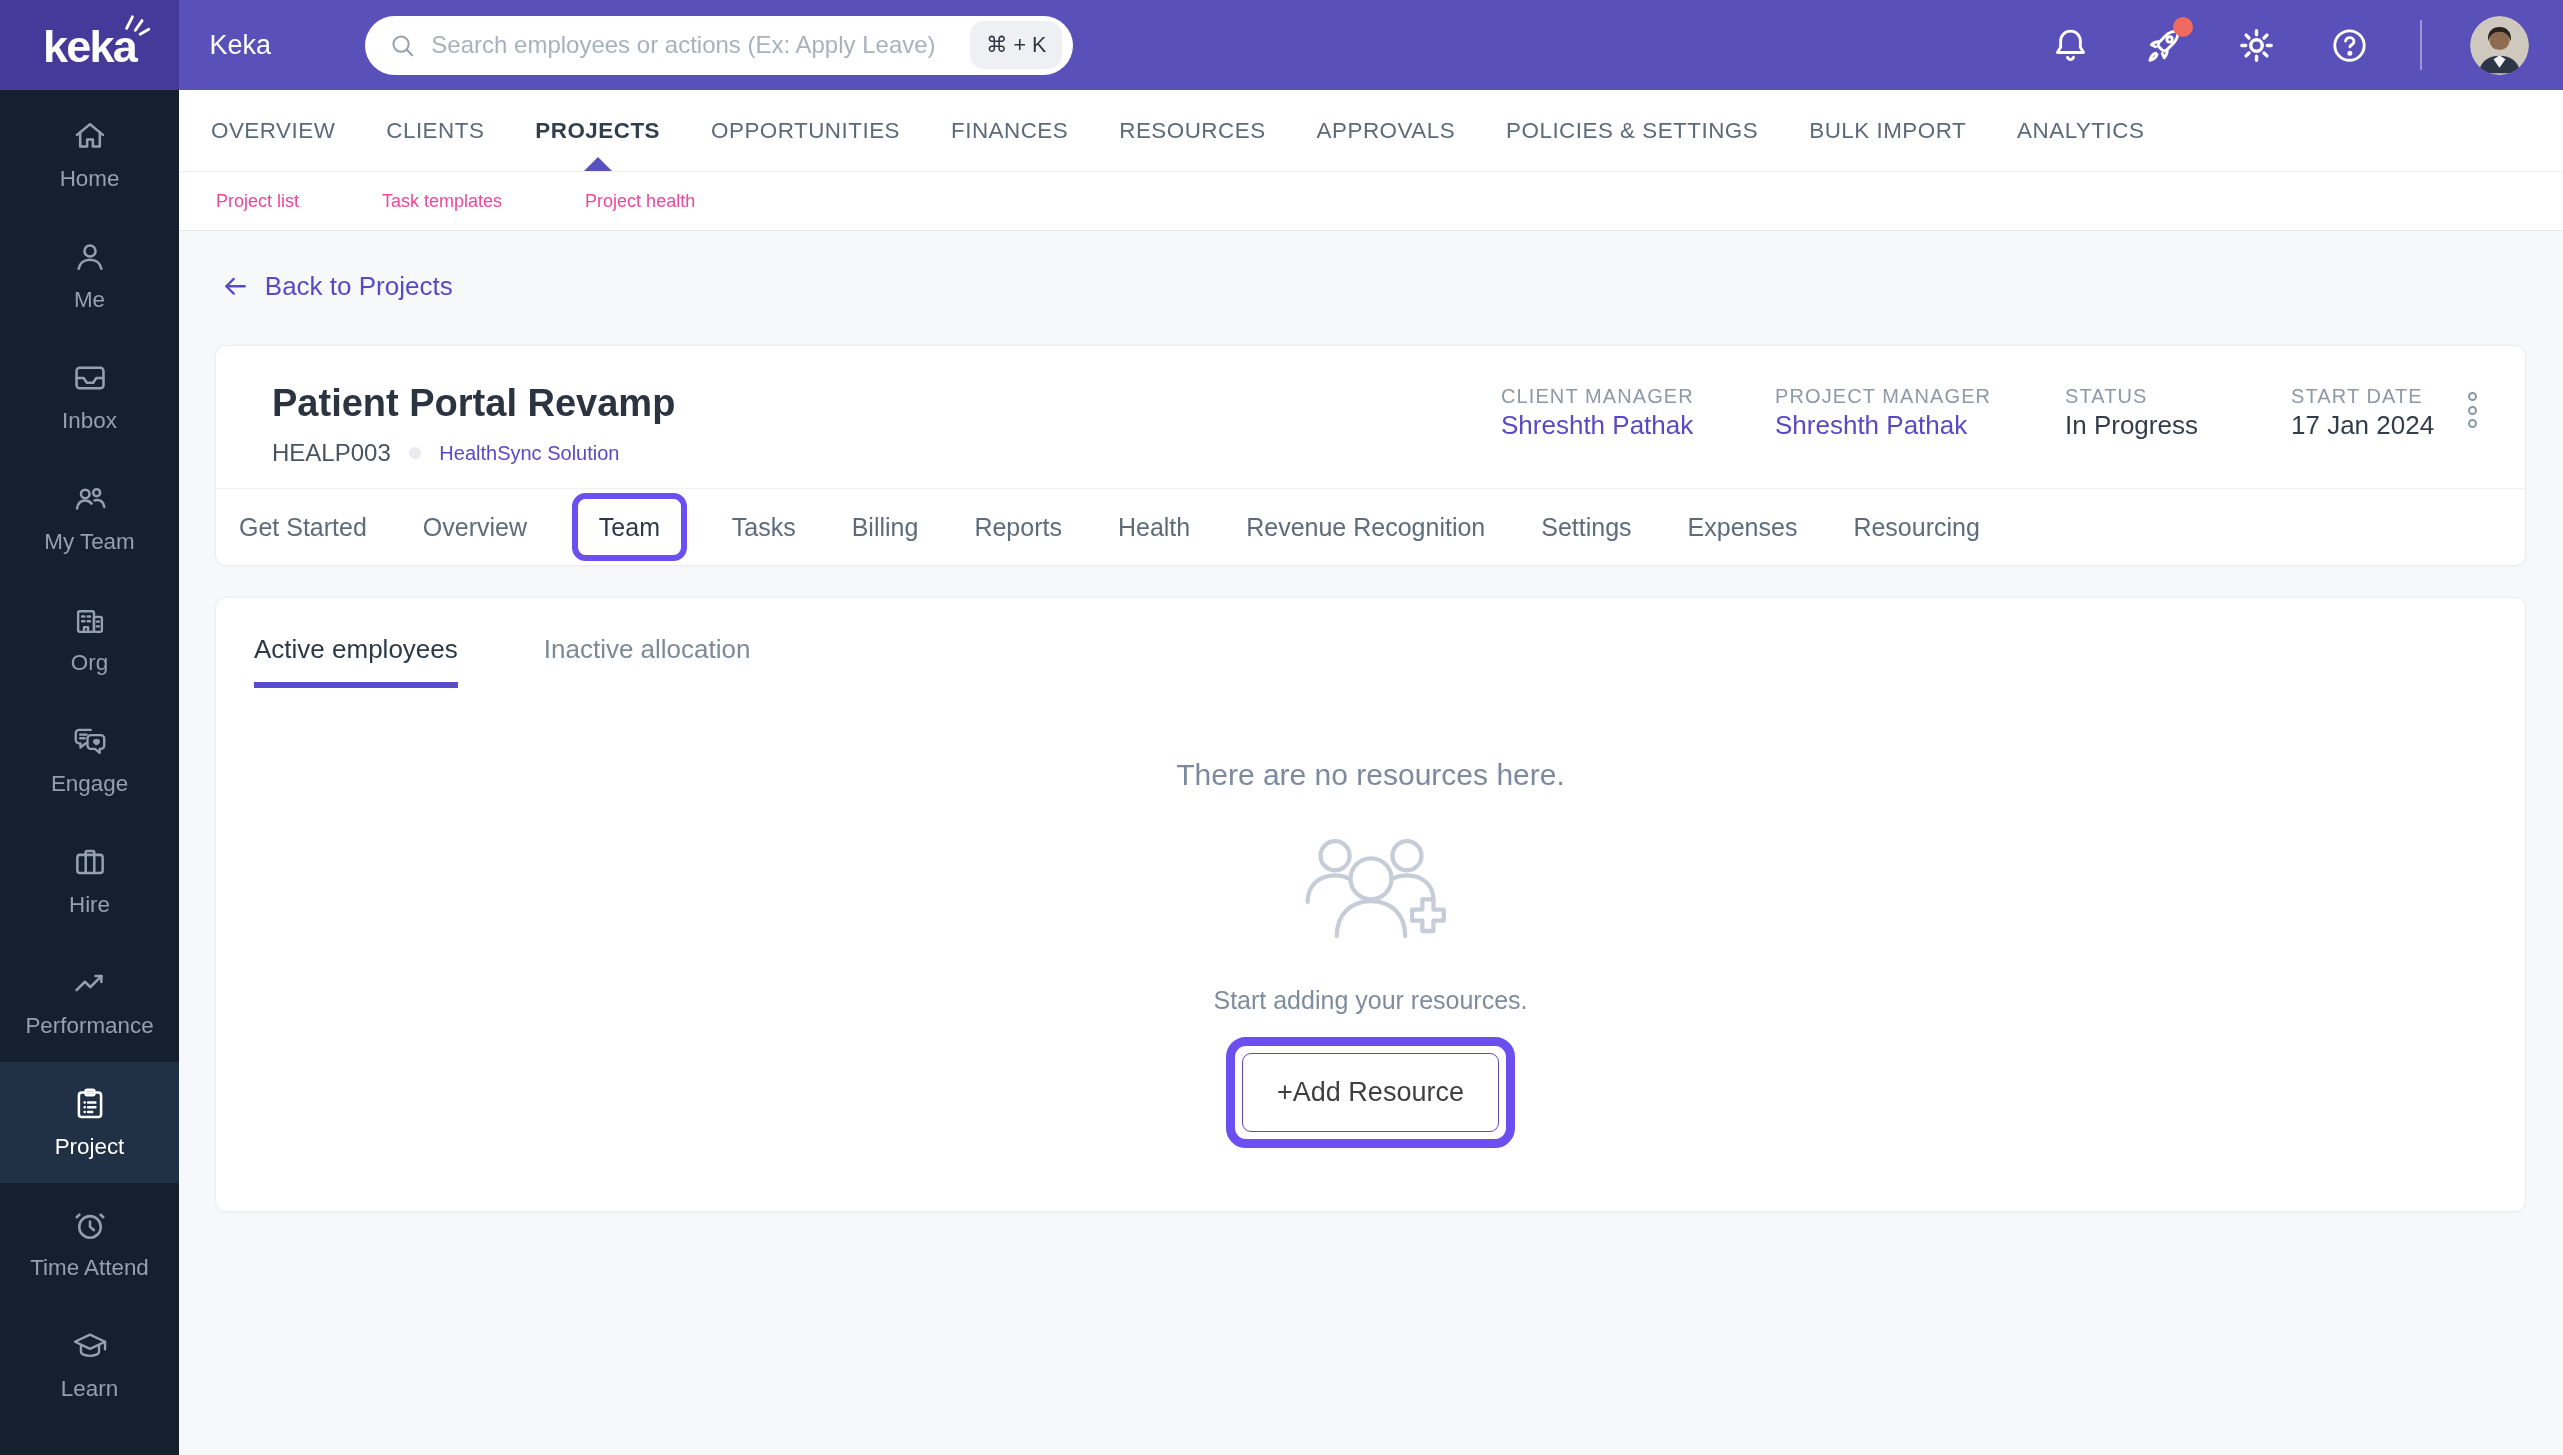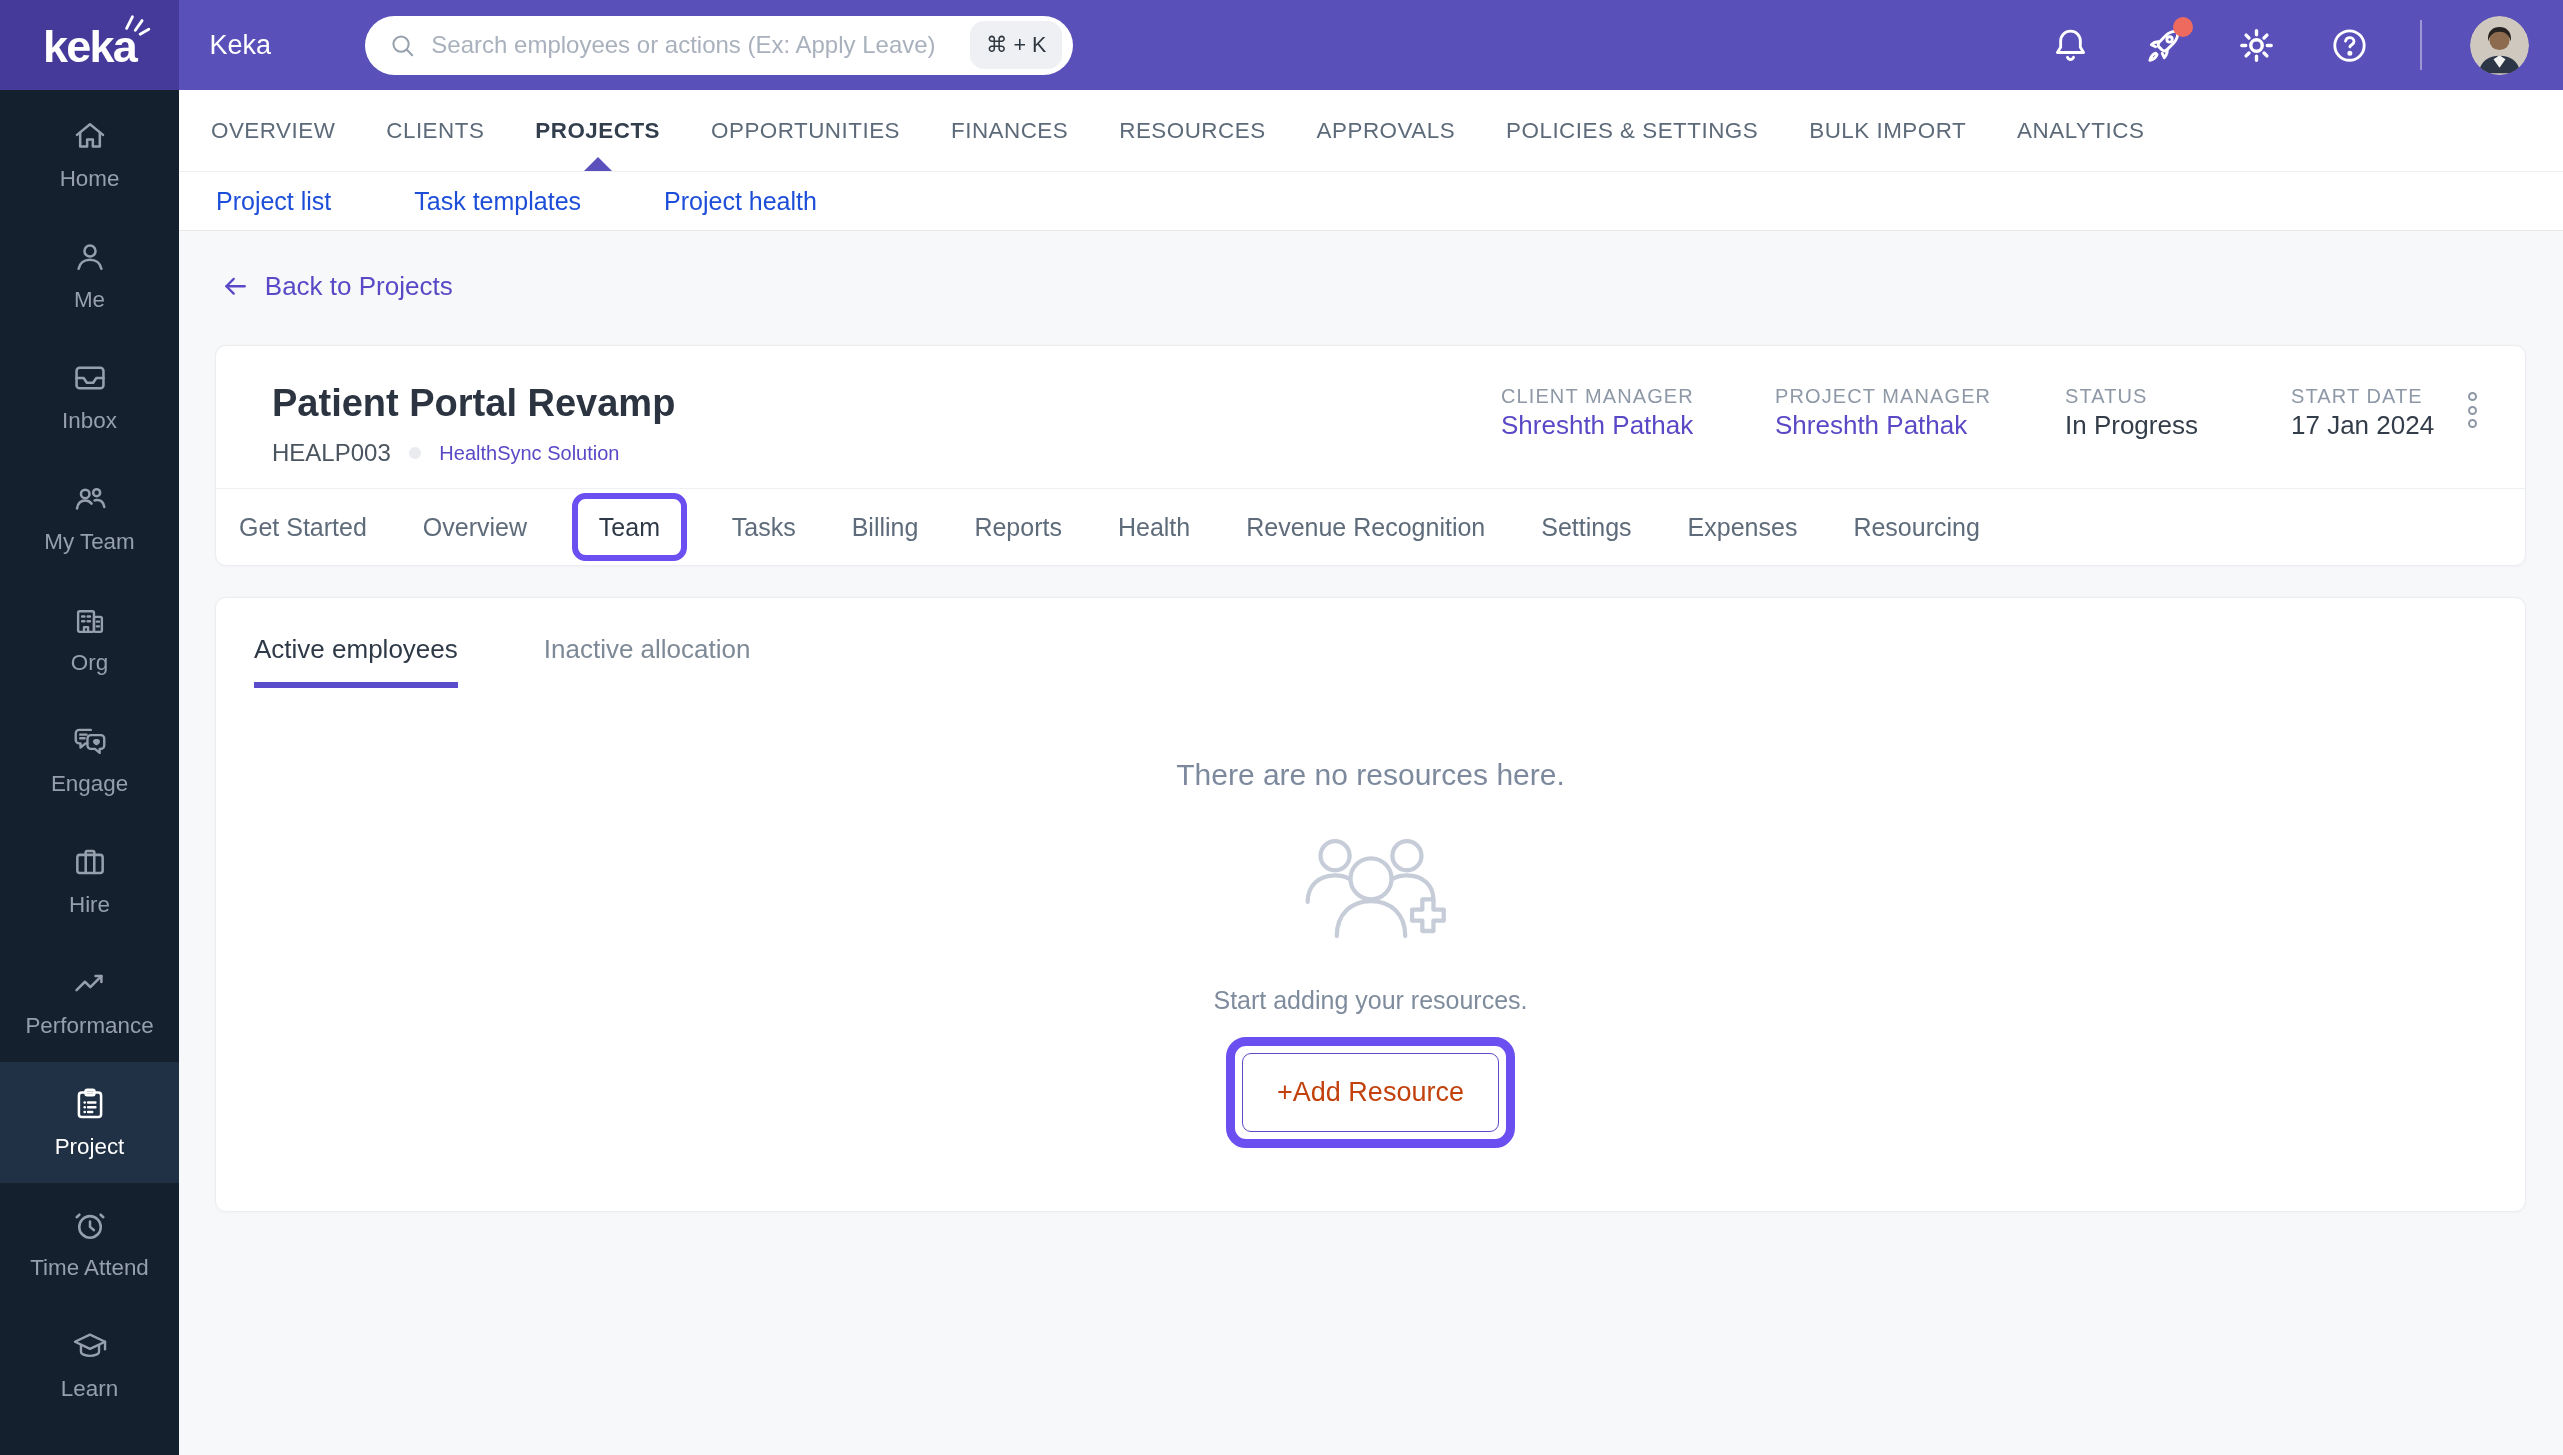--- a/index.html
+++ b/index.html
@@ -32,21 +32,21 @@
   .side-item svg { width:38px; height:38px; }
   .side-item .side-label { font-size:22.4px; }
   .side-item.active { background:#203145; color:#fff; }
 
   
   .navbar { position:absolute; left:179px; top:90px; right:0; height:82px; background:#fff; display:flex; align-items:center; gap:51px; padding-left:32px; border-bottom:0.9px solid #ededf1; z-index:3; }
   .nav-item { font-size:22.4px; letter-spacing:0.5px; color:#5d6a79; height:100%; display:flex; align-items:center; position:relative; cursor:pointer; white-space:nowrap; }
   .nav-item.active { color:#333e4d; font-weight:bold; }
   .nav-item.active::after { content:""; position:absolute; bottom:0; left:50%; transform:translateX(-50%); width:0; height:0; border-left:14.3px solid transparent; border-right:14.3px solid transparent; border-bottom:14.3px solid #5b51bd; }
   .subnav { position:absolute; left:179px; top:172px; right:0; height:59px; background:#fff; display:flex; align-items:center; gap:83px; padding-left:37px; border-bottom:0.9px solid #e7e9ed; z-index:3; }
-  .subnav-item { font-size:25px; color:#1d4ed8; cursor:pointer; white-space:nowrap; }
+  .subnav-item { font-size:18px; color:#ec4899; cursor:pointer; white-space:nowrap; }
 
   
   .back-row { position:absolute; left:220px; top:271px; display:flex; align-items:center; gap:14.3px; color:#5949c6; font-size:26px; cursor:pointer; }
   .back-row svg { width:30.5px; height:30.5px; }
 
   
   .card { position:absolute; left:215px; right:37px; background:#fff; border:0.9px solid #ecedf1; border-radius:10.8px; box-shadow:0 0.9px 2.7px rgba(20,30,50,.03); }
   .card1 { top:345px; height:221px; }
   .proj-title { position:absolute; left:56px; top:36px; font-size:38px; font-weight:600; color:#2b3440; }
   .code-row { position:absolute; left:56px; top:93px; display:flex; align-items:center; gap:18px; }
@@ -70,21 +70,21 @@
   .card2 { top:597px; height:615px; display:flex; flex-direction:column; }
   .alloc-row { padding:36px 0 0 38px; display:flex; gap:86px; }
   .alloc-tab { font-size:26px; padding-bottom:17px; cursor:pointer; }
   .alloc-tab.active { color:#2e3947; border-bottom:6.3px solid #5b4ccc; }
   .alloc-tab.inactive { color:#7d8997; }
   .empty { flex:1; display:flex; flex-direction:column; align-items:center; }
   .empty-title { margin-top:70px; font-size:30px; color:#7d8a9e; }
   .empty-illustration { margin-top:36px; width:154px; height:117px; }
   .empty-sub { margin-top:41px; font-size:25px; color:#7f8c9d; }
   .btn-outer { margin-top:21.5px; border:9px solid #6c4ff0; border-radius:20px; padding:7.2px; background:transparent; }
-  .add-btn { display:block; border:1.8px solid #5b49c8; border-radius:9px; background:#fff; color:#c2410c; font-size:27px; padding:23px 34px; font-family:inherit; cursor:pointer; }
+  .add-btn { display:block; border:1.8px solid #5b49c8; border-radius:9px; background:#fff; color:#404040; font-size:27px; padding:23px 34px; font-family:inherit; cursor:pointer; }
 </style>
 </head>
 <body>
 
 <div class="page">
 
   <div class="topbar">
     <div class="logo-block">
       <span class="logo-text">keka</span>
       <svg class="logo-spark" viewBox="0 0 30 28" fill="none" stroke="#fff" stroke-width="3" stroke-linecap="round">

